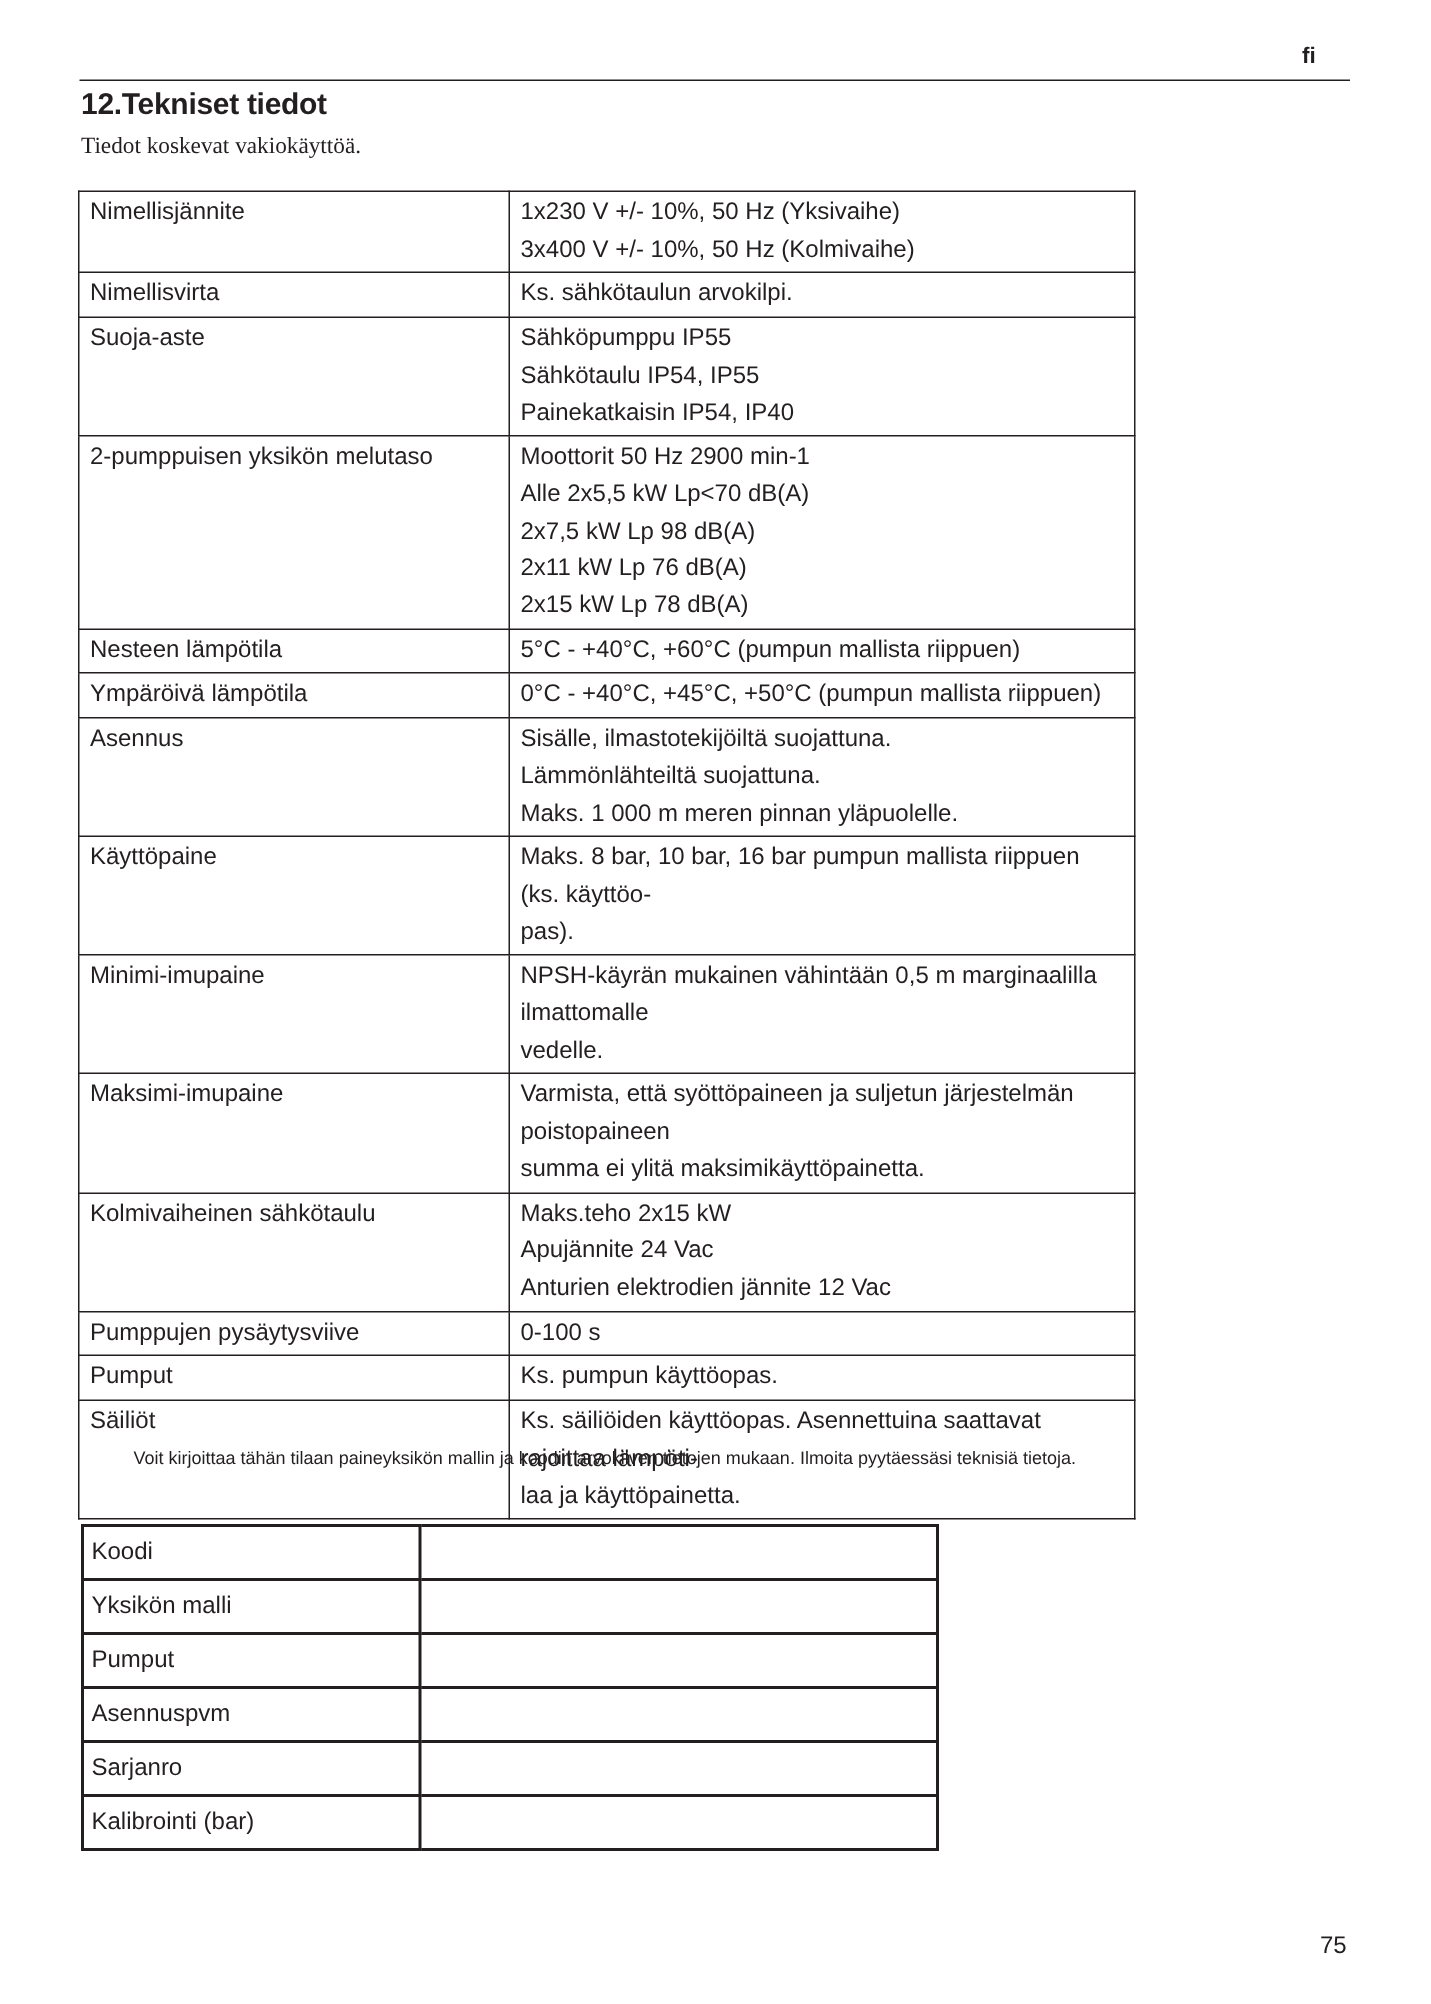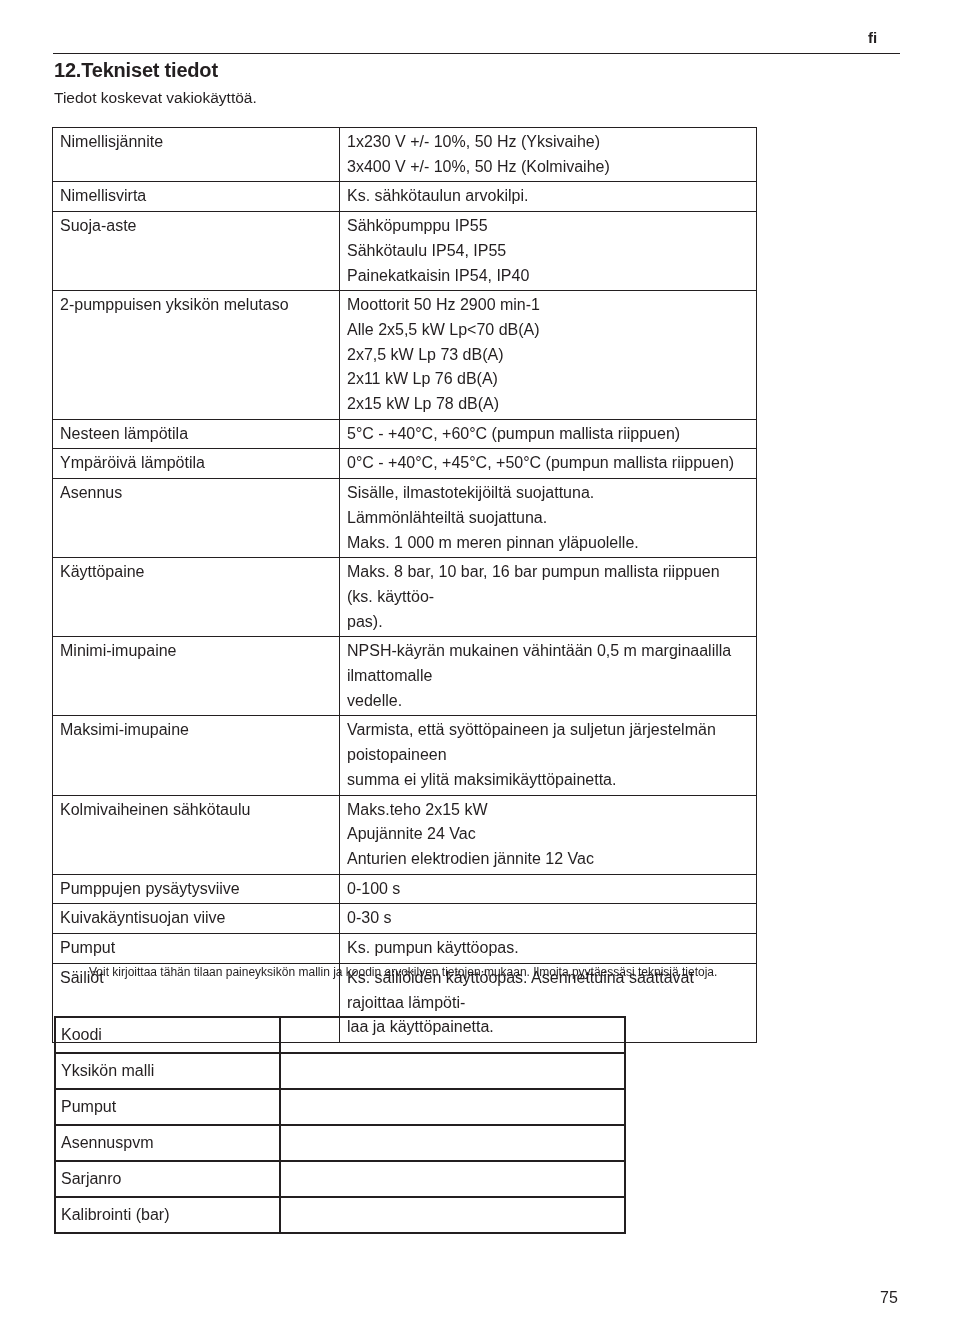--- a/index.html
+++ b/index.html
@@ -1,20 +1,20 @@
 <!DOCTYPE html>
 <html><head>
 <meta charset="utf-8">
 <style>
   html, body { margin: 0; padding: 0; background: #ffffff; }
   body { width: 954px; height: 1336px; position: relative; font-family: "Liberation Sans", sans-serif; color: #231f20; }
   .lang { position: absolute; top: 29px; left: 868px; font-size: 15px; font-weight: bold; }
   .rule { position: absolute; top: 53px; left: 53px; width: 847px; height: 0; border-top: 1px solid #231f20; }
   .title { position: absolute; top: 59px; left: 54px; font-size: 20px; font-weight: bold; margin: 0; letter-spacing: -0.2px; }
-  .subtitle { position: absolute; top: 89px; left: 54px; font-size: 15.5px; }
+  .subtitle { position: absolute; top: 89px; left: 54px; font-size: 15.5px; font-family: Liberation Serif, serif; }
   table.spec { position: absolute; top: 127px; left: 52px; width: 705px; border-collapse: collapse; font-size: 16px; }
   table.spec td { border: 1.5px solid #231f20; vertical-align: top; padding: 2px 7px 2px 7px; line-height: 24.7px; }
   table.spec td.k { width: 272px; }
   .para { position: absolute; top: 961px; left: 52px; width: 847px; font-size: 12px; line-height: 22px; text-align: justify; margin-left: 37px; }
   table.form { position: absolute; top: 1016px; left: 54px; width: 572px; border-collapse: collapse; font-size: 16px; }
   table.form td { border: 2px solid #231f20; height: 34px; padding: 0 5px; vertical-align: middle; }
   table.form td.k { width: 213px; }
   .pagenum { position: absolute; top: 1289px; left: 880px; font-size: 16px; }
   .line { display: block; }
 </style>
@@ -47,21 +47,21 @@
           <span class="line">Sähköpumppu IP55</span>
           <span class="line">Sähkötaulu IP54, IP55</span>
           <span class="line">Painekatkaisin IP54, IP40</span>
         </td>
       </tr>
       <tr>
         <td class="k">2-pumppuisen yksikön melutaso</td>
         <td>
           <span class="line">Moottorit 50 Hz 2900 min-1</span>
           <span class="line">Alle 2x5,5 kW  Lp&lt;70 dB(A)</span>
-          <span class="line">2x7,5 kW  Lp 73 dB(A)</span>
+          <span class="line">2x7,5 kW  Lp 98 dB(A)</span>
           <span class="line">2x11 kW  Lp 76 dB(A)</span>
           <span class="line">2x15 kW  Lp 78 dB(A)</span>
         </td>
       </tr>
       <tr>
         <td class="k">Nesteen lämpötila</td>
         <td>
           <span class="line">5°C - +40°C, +60°C (pumpun mallista riippuen)</span>
         </td>
       </tr>
@@ -108,26 +108,20 @@
           <span class="line">Anturien elektrodien jännite 12 Vac</span>
         </td>
       </tr>
       <tr>
         <td class="k">Pumppujen pysäytysviive</td>
         <td>
           <span class="line">0-100 s</span>
         </td>
       </tr>
       <tr>
-        <td class="k">Kuivakäyntisuojan viive</td>
-        <td>
-          <span class="line">0-30 s</span>
-        </td>
-      </tr>
-      <tr>
         <td class="k">Pumput</td>
         <td>
           <span class="line">Ks. pumpun käyttöopas.</span>
         </td>
       </tr>
       <tr>
         <td class="k">Säiliöt</td>
         <td>
           <span class="line">Ks. säiliöiden käyttöopas. Asennettuina saattavat rajoittaa lämpöti-</span>
           <span class="line">laa ja käyttöpainetta.</span>

